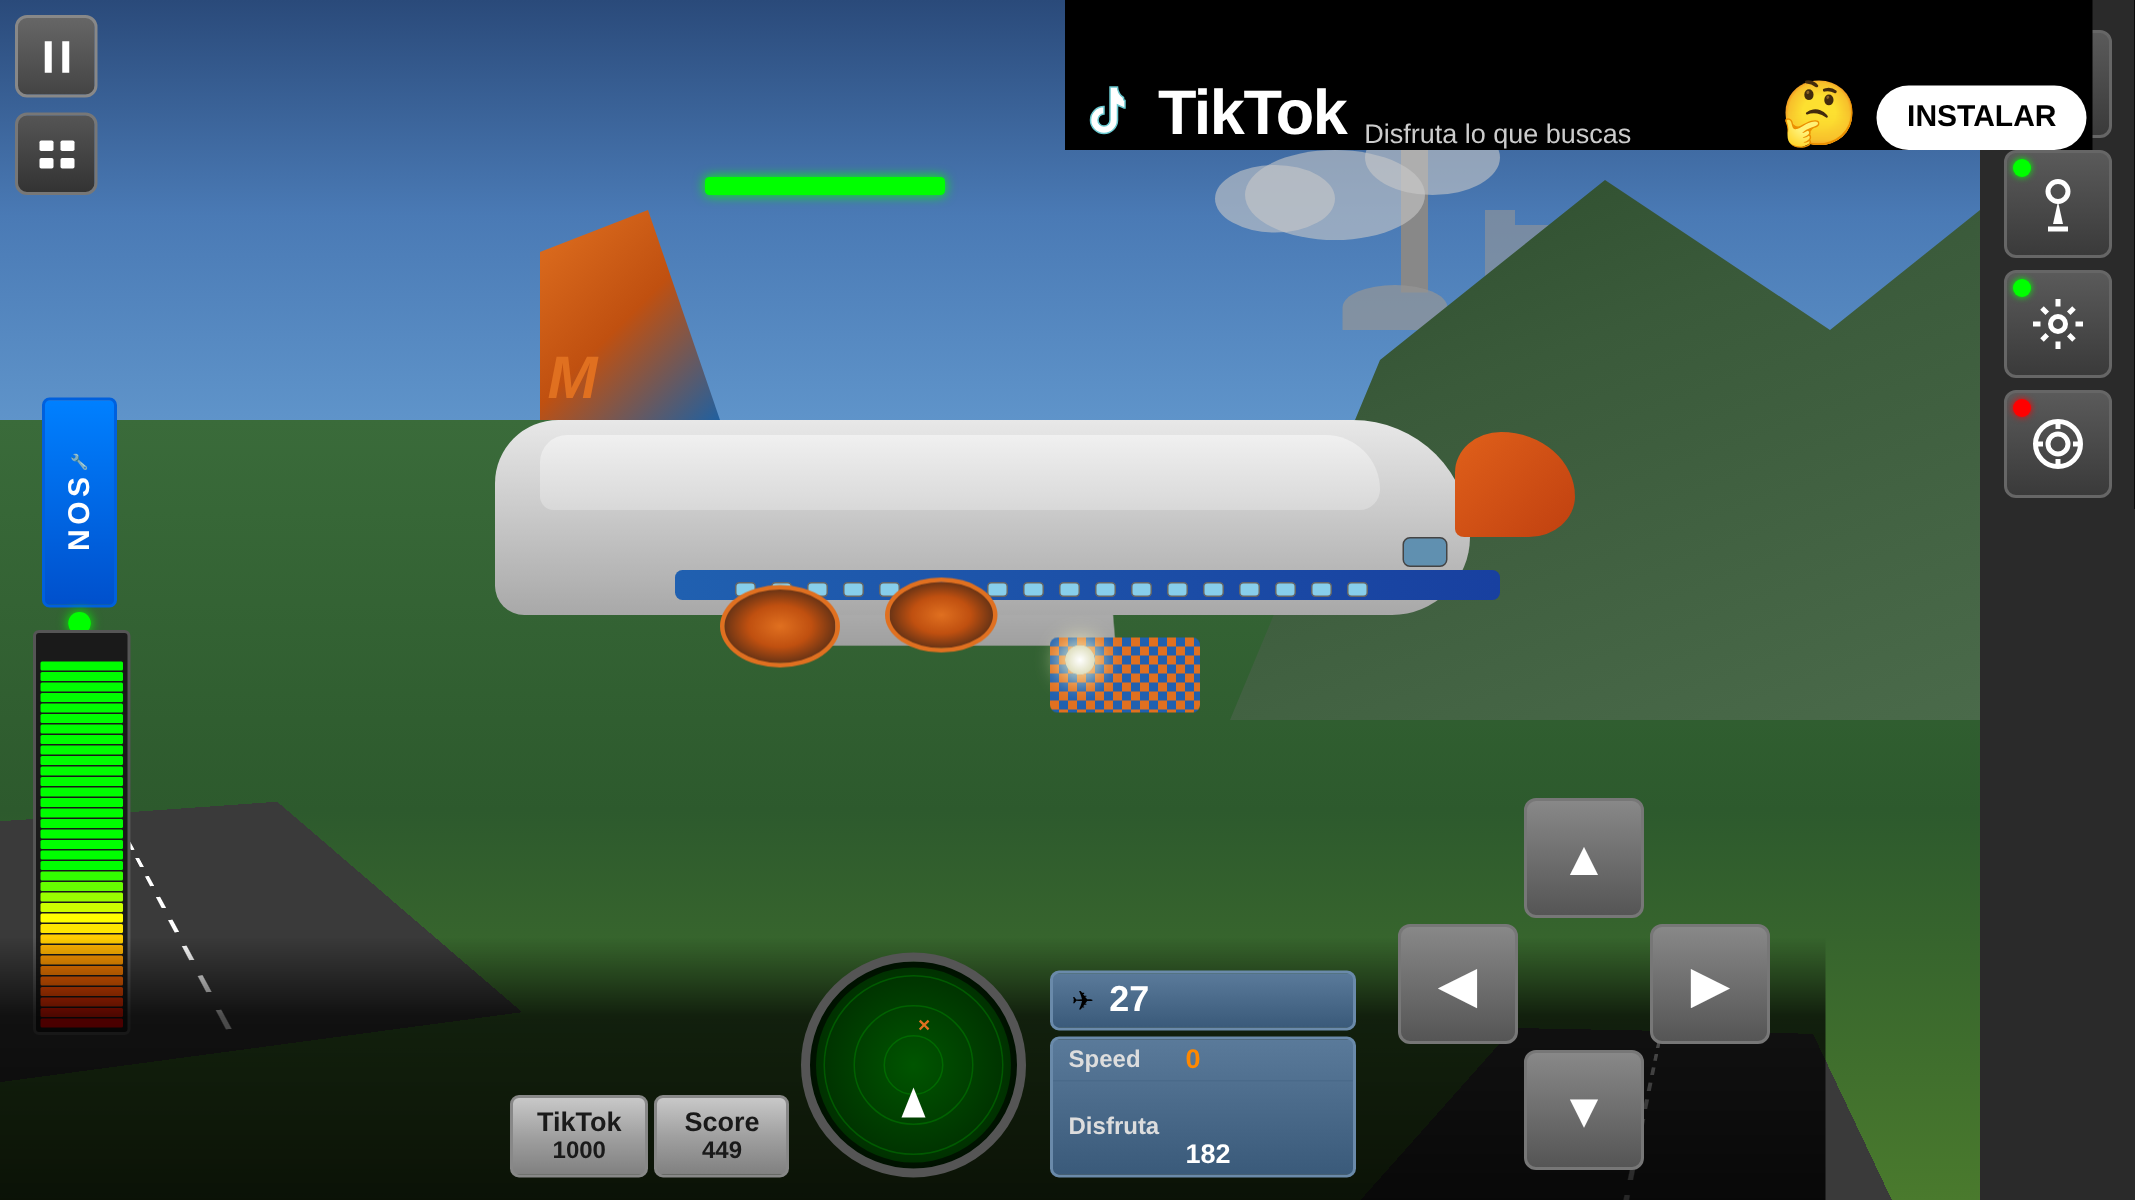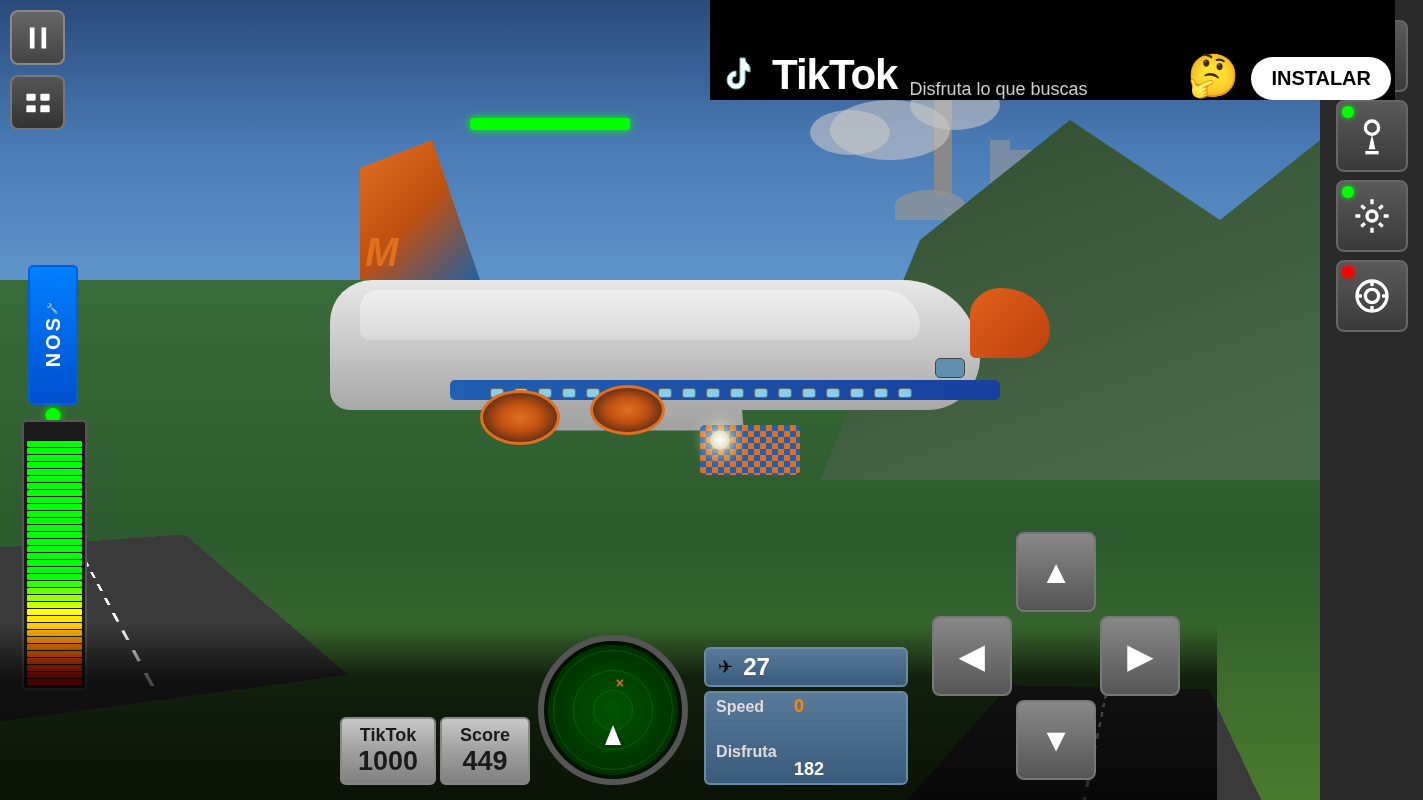--- a/index.html
+++ b/index.html
@@ -415,21 +415,21 @@
       text-align: center;
       min-width: 90px;
     }
     .stat-label {
       font-size: 18px;
       font-weight: bold;
       color: #1a1a1a;
       display: block;
     }
     .stat-value {
-      font-size: 27px;
+      font-size: 16px;
       font-weight: 900;
       color: #1a1a1a;
       display: block;
     }
 
     
     .radar-compass {
       width: 150px;
       height: 150px;
       background: radial-gradient(circle, #003300 0%, #001100 70%, #1a1a1a 100%);

